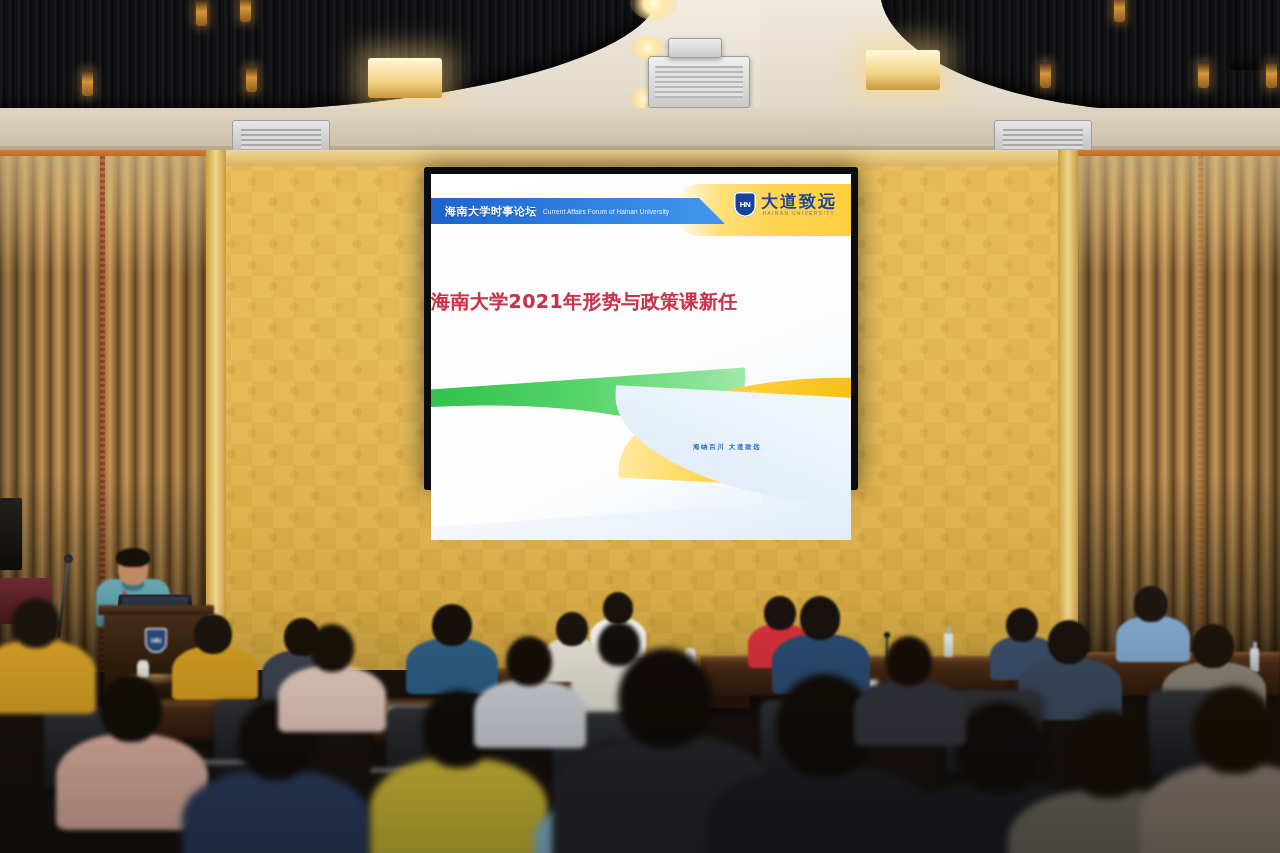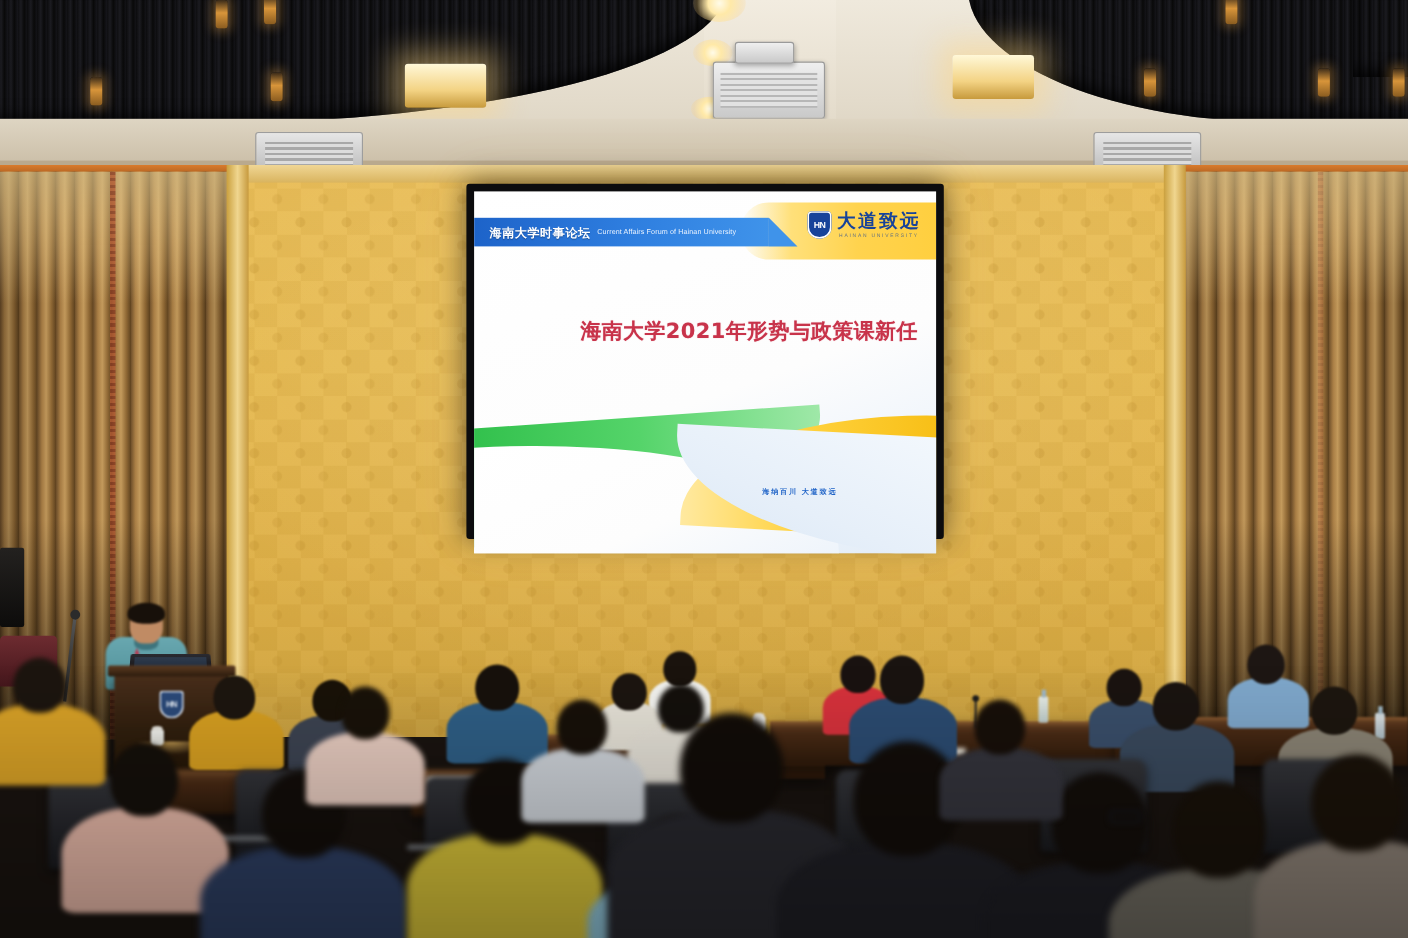--- a/index.html
+++ b/index.html
@@ -82,21 +82,21 @@
     background:repeating-linear-gradient(180deg,#8c3b22 0 3px,#b65a33 3px 6px);opacity:.75;}
   .curtain-valance{position:absolute;height:16px;
     background:linear-gradient(180deg,#d97b2c,#8c4a16);}
   .wall-pilaster{position:absolute;top:150px;width:20px;height:520px;
     background:linear-gradient(90deg,#caa03e,#f0d68f,#c79a3e);}
 
   
   .screen-frame{position:absolute;left:424px;top:167px;width:434px;height:323px;
     background:#0c0c0e;border-radius:3px;
     box-shadow:0 0 26px rgba(0,0,0,.55), 0 0 52px rgba(255,220,150,.10);}
-  .screen{position:absolute;left:7px;top:7px;width:420px;height:329px;
+  .screen{position:absolute;left:7px;top:7px;width:420px;height:366px;
     background:linear-gradient(160deg,#ffffff 0%,#fdfdfd 55%,#eef4fb 80%,#e2ecf7 100%);
     overflow:hidden;}
 
   
   .slide-band{position:absolute;left:0;top:24px;width:268px;height:26px;
     background:linear-gradient(90deg,#1d63c9 0%,#2f7fe0 55%,#3f93ea 100%);
     display:flex;align-items:center;}
   .slide-band:after{content:"";position:absolute;right:-26px;top:0;
     border-left:26px solid #3f93ea;border-top:26px solid transparent;}
   .band-cn{color:#fff;font-size:11px;font-weight:bold;margin-left:14px;
@@ -110,21 +110,21 @@
     border-radius:4px 4px 50% 50%/4px 4px 42% 42%;
     display:flex;align-items:center;justify-content:center;
     box-shadow:inset 0 0 0 1.5px #fff;}
   .shield span{color:#fff;font-size:8px;font-weight:bold;letter-spacing:-.5px;}
   .logo-cn{font-size:17px;font-weight:bold;color:#17439a;letter-spacing:2px;
     line-height:1;font-family:"DejaVu Serif",serif;}
   .logo-en{font-size:4.5px;color:#17439a;letter-spacing:1.6px;opacity:.7;
     text-align:center;margin-top:1px;}
 
   
-  .slide-title{position:absolute;left:0;top:112px;width:420px;text-align:center;margin-left:40px;}
+  .slide-title{position:absolute;left:0;top:112px;width:420px;text-align:left;}
   .slide-title div{color:#c8334a;font-size:19px;font-weight:bold;line-height:1.65;
     letter-spacing:.4px;font-family:"DejaVu Sans",sans-serif;
     text-shadow:0 0 1px rgba(200,51,74,.4);}
 
   
   .wave-green{position:absolute;left:-12px;top:205px;width:330px;height:108px;
     background:linear-gradient(90deg,#2fbf4a,#55d46a 50%,#9fe8a8);
     border-radius:0 0 100% 0/0 0 92% 0;
     transform:rotate(-4deg);}
   .wave-green-cut{position:absolute;left:-12px;top:222px;width:340px;height:120px;

